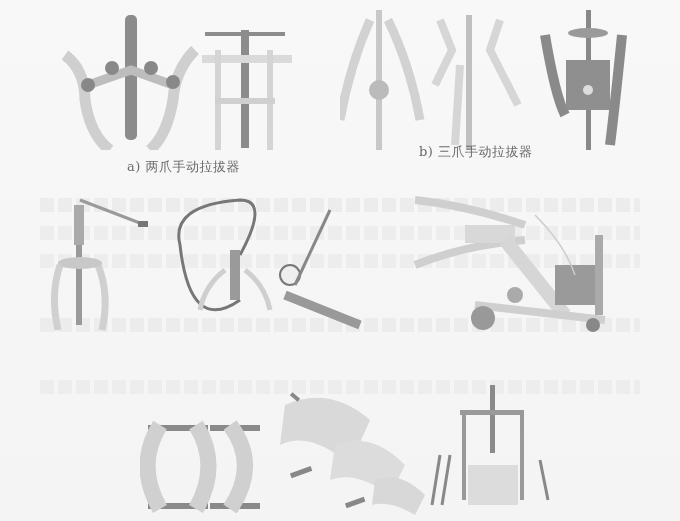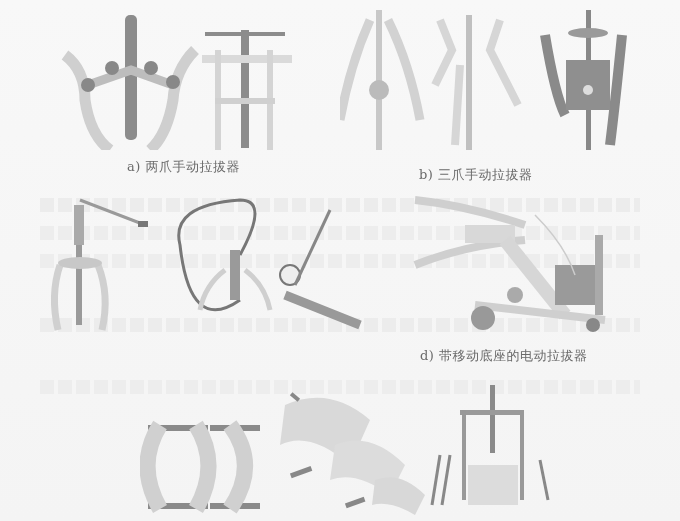--- a/index.html
+++ b/index.html
@@ -57,21 +57,21 @@
       <path d="M120 60 L115 140" stroke="#d6d6d6" stroke-width="8" fill="none"></path>
 
       <rect x="246" y="5" width="5" height="140" fill="#888"></rect>
       <ellipse cx="248" cy="28" rx="20" ry="5" fill="#9a9a9a"></ellipse>
       <path d="M205 30 Q215 90 225 110" stroke="#8a8a8a" stroke-width="10" fill="none"></path>
       <path d="M282 30 Q275 100 270 140" stroke="#8a8a8a" stroke-width="10" fill="none"></path>
       <rect x="226" y="55" width="44" height="50" fill="#8f8f8f"></rect>
       <circle cx="248" cy="85" r="5" fill="#ddd"></circle>
     </svg>
   </div>
-  <div class="cap" style="left:419px;top:166px;">b) 三爪手动拉拔器</div>
+  <div class="cap" style="left:419px;top:143px;">b) 三爪手动拉拔器</div>
 
   <div class="fig" style="left:40px;top:185px;">
     <svg width="330" height="155" viewBox="0 0 330 155">
 
       <path d="M40 15 L105 40" stroke="#9a9a9a" stroke-width="3"></path>
       <rect x="98" y="36" width="10" height="6" fill="#777"></rect>
       <rect x="34" y="20" width="10" height="40" fill="#aaa"></rect>
       <rect x="36" y="60" width="6" height="80" fill="#9a9a9a"></rect>
       <path d="M20 80 Q10 110 18 145" stroke="#d0d0d0" stroke-width="7" fill="none"></path>
       <path d="M58 80 Q70 110 62 145" stroke="#d0d0d0" stroke-width="7" fill="none"></path>
@@ -97,21 +97,20 @@
       <path d="M100 55 L160 130" stroke="#d6d6d6" stroke-width="14"></path>
       <path d="M70 120 L200 135" stroke="#cfcfcf" stroke-width="8"></path>
       <circle cx="78" cy="133" r="12" fill="#999"></circle>
       <circle cx="110" cy="110" r="8" fill="#aaa"></circle>
       <circle cx="188" cy="140" r="7" fill="#888"></circle>
       <rect x="150" y="80" width="40" height="40" fill="#9a9a9a"></rect>
       <rect x="190" y="50" width="8" height="80" fill="#aaa"></rect>
       <path d="M130 30 Q160 60 170 90" stroke="#ccc" stroke-width="1.5" fill="none"></path>
     </svg>
   </div>
-  <div class="cap" style="left:420px;top:347px;">d) 带移动底座的电动拉拔器</div>
 
   <div class="fig" style="left:140px;top:385px;">
     <svg width="430" height="135" viewBox="0 0 430 135">
 
       <rect x="8" y="40" width="60" height="6" fill="#8a8a8a"></rect>
       <rect x="8" y="118" width="60" height="6" fill="#8a8a8a"></rect>
       <path d="M20 40 Q-5 80 20 124" stroke="#d0d0d0" stroke-width="16" fill="none"></path>
       <path d="M56 40 Q81 80 56 124" stroke="#d0d0d0" stroke-width="16" fill="none"></path>
       <rect x="70" y="40" width="50" height="6" fill="#8a8a8a"></rect>
       <rect x="70" y="118" width="50" height="6" fill="#8a8a8a"></rect>

